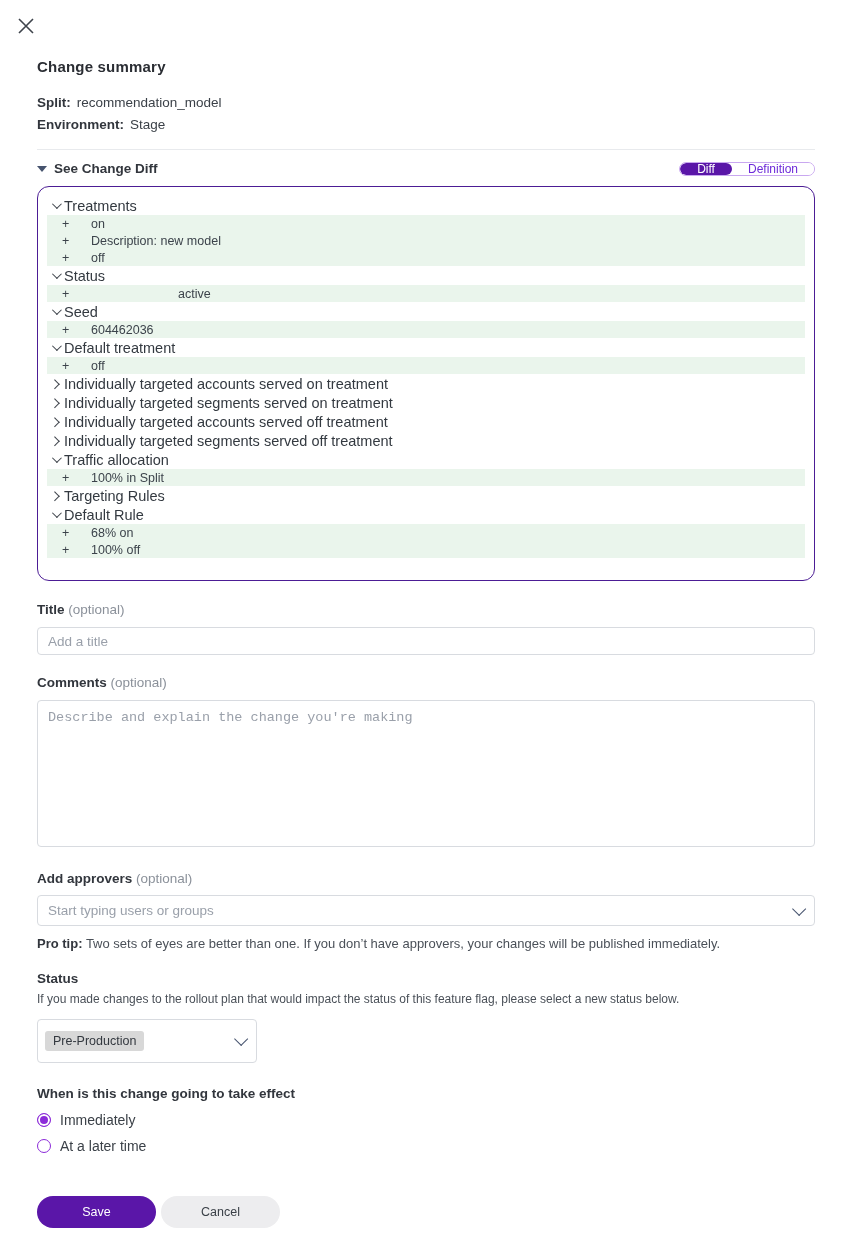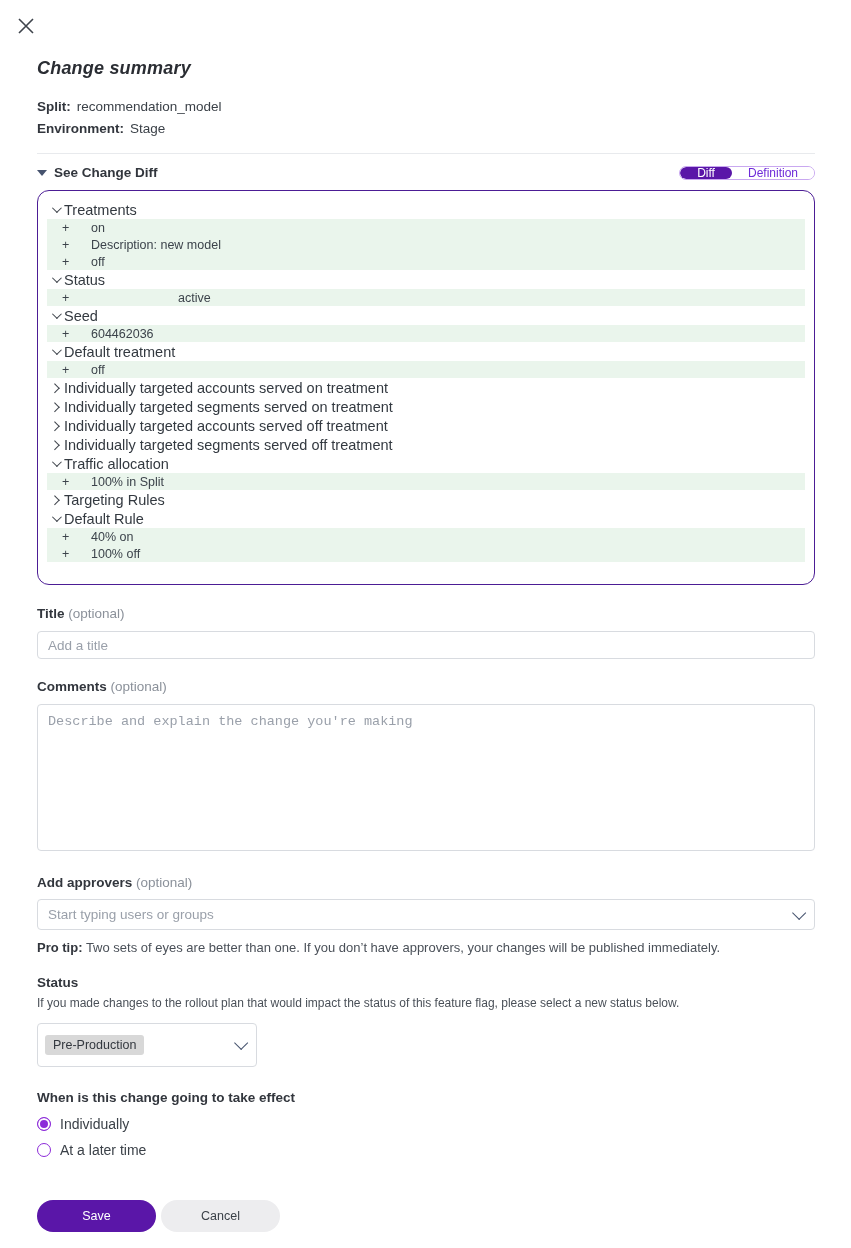--- a/index.html
+++ b/index.html
@@ -4,21 +4,21 @@
 <style>
   * { margin: 0; padding: 0; box-sizing: border-box; }
   html, body { width: 851px; height: 1248px; background: #fff; overflow: hidden; }
   body { font-family: "Liberation Sans", "DejaVu Sans", sans-serif; color: #3b4148; position: relative; }
 
   .close-btn { position: absolute; top: 14px; left: 14px; width: 24px; height: 24px; cursor: pointer; }
   .close-btn svg { width: 24px; height: 24px; stroke: #3f444c; stroke-width: 1.6; }
 
   .content { padding: 58px 36px 0 37px; }
 
-  .page-title { font-size: 18px; font-weight: 700; color: #2a2d33; letter-spacing: .2px; font-style: italic; }
+  .page-title { font-size: 15px; font-weight: 700; color: #2a2d33; letter-spacing: .2px; }
 
   .meta { margin-top: 17px; font-size: 13.5px; line-height: 22px; color: #3b4148; }
   .meta b { color: #32363d; font-weight: 700; }
   .meta .val { margin-left: 6px; }
 
   .divider { margin-top: 13px; border-top: 1px solid #e8eaed; }
 
   .section-head { margin-top: 11px; display: flex; align-items: center; justify-content: space-between; }
   .collapser { display: flex; align-items: center; gap: 7px; cursor: pointer; }
   .tri-down { width: 0; height: 0; border-left: 5px solid transparent; border-right: 5px solid transparent; border-top: 6px solid #46536e; }
@@ -200,21 +200,21 @@
         <span class="t-label">Targeting Rules</span>
       </div>
       <div class="tree-row">
         <span class="chev down">
           <i></i>
         </span>
         <span class="t-label">Default Rule</span>
       </div>
       <div class="added-row">
         <span class="plus">+</span>
-        <span>40% on</span>
+        <span>68% on</span>
       </div>
       <div class="added-row">
         <span class="plus">+</span>
         <span>100% off</span>
       </div>
     </div>
 
   <div class="field-label lbl-title">
     <span>Title</span> <span class="optional">(optional)</span>
   </div>
@@ -243,21 +243,21 @@
 
   <div class="status-select">
     <span class="status-badge">Pre-Production</span>
     <span class="chev-icon"></span>
   </div>
 
   <div class="field-label lbl-effect">When is this change going to take effect</div>
   <div class="radio-group" id="effect-options">
       <div class="radio-option">
         <span class="radio-circle selected"></span>
-        <span class="radio-label">Individually</span>
+        <span class="radio-label">Immediately</span>
       </div>
       <div class="radio-option">
         <span class="radio-circle"></span>
         <span class="radio-label">At a later time</span>
       </div>
     </div>
 
   <div class="actions">
     <button class="btn btn-save">Save</button>
     <button class="btn btn-cancel">Cancel</button>

